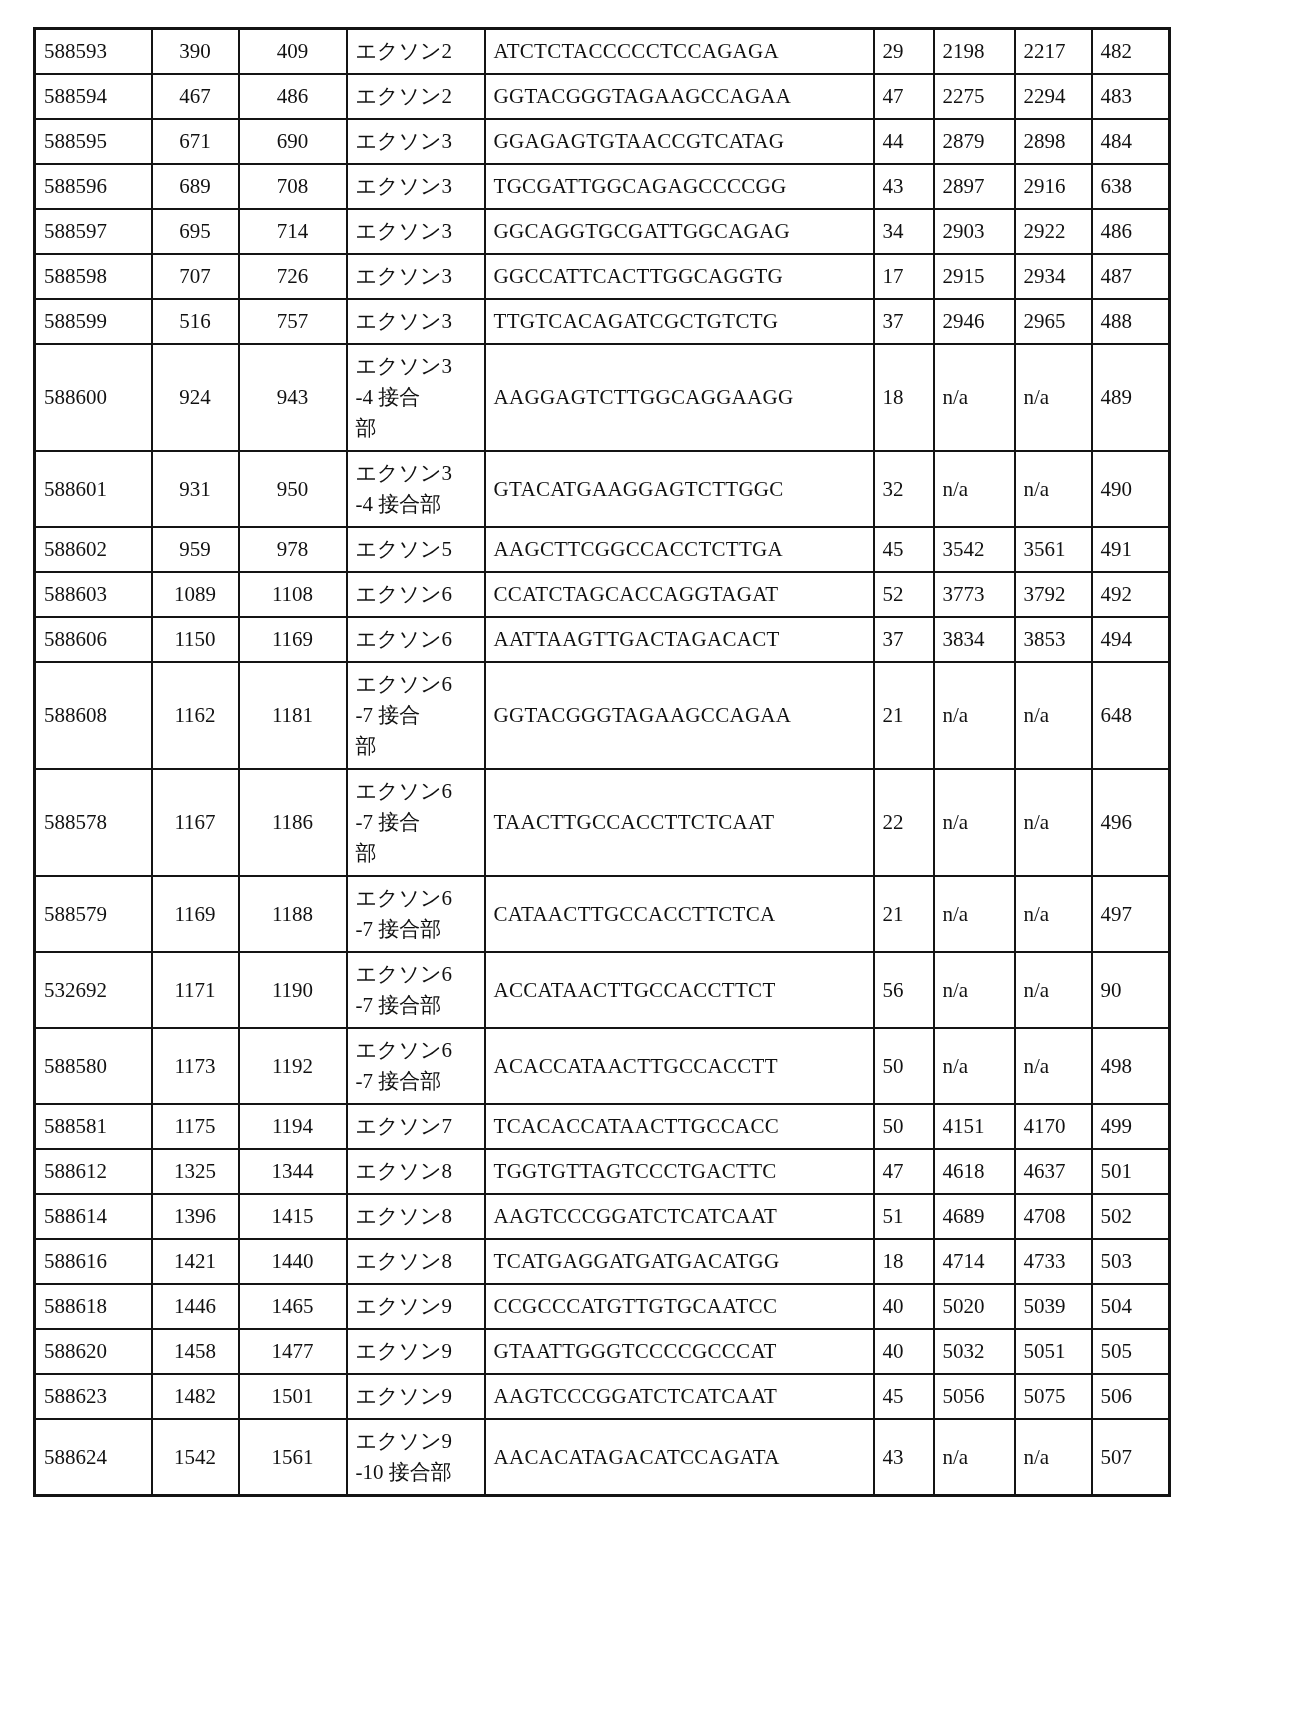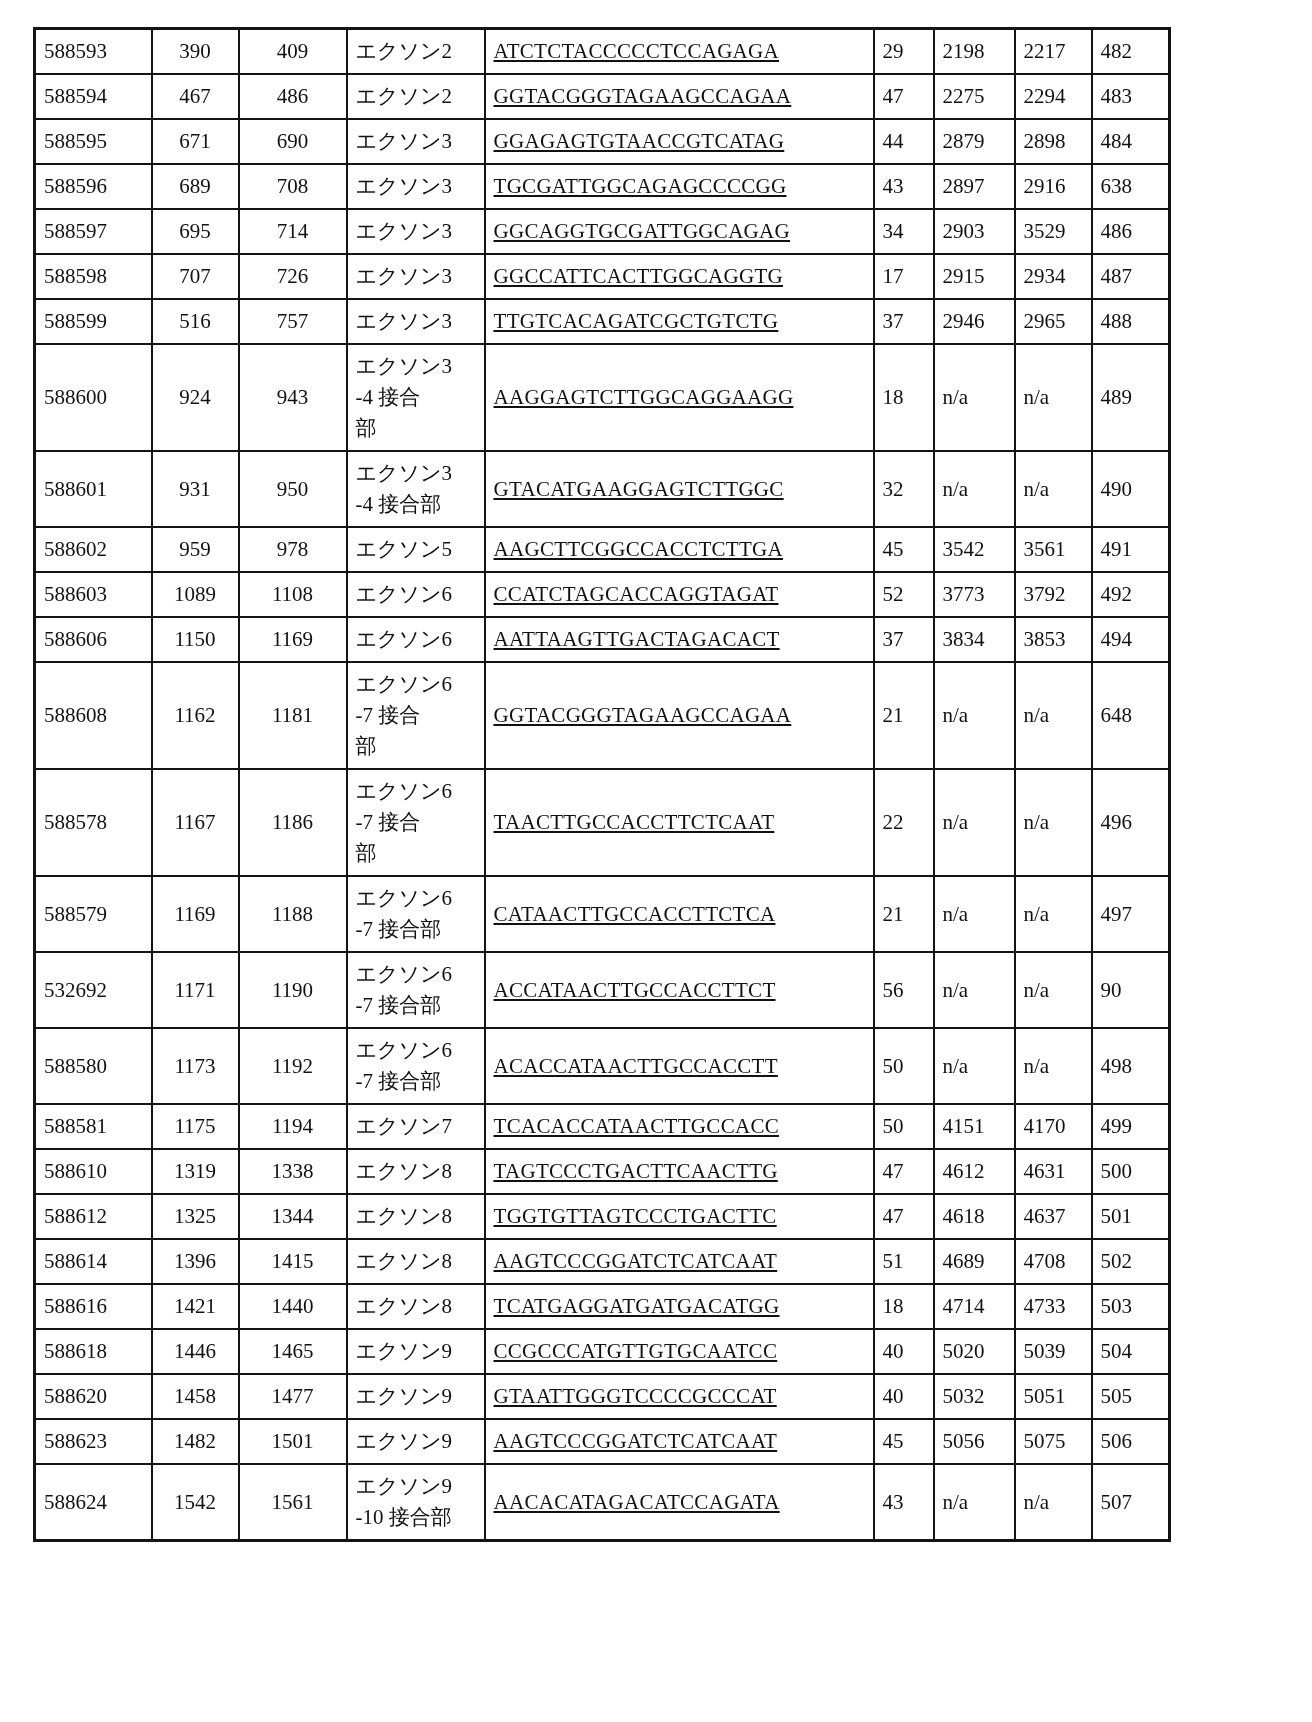--- a/index.html
+++ b/index.html
@@ -36,21 +36,20 @@
     word-wrap: break-word;
   }
   td.col-0 { padding-left: 10px; }
   td.col-1, td.col-2 { padding-left: 10px; text-align: center; }
   td.col-3 {
     white-space: pre-line;      
     padding-left: 9px;
   }
   td.col-4 {
     letter-spacing: 0.3px;
-    text-decoration: underline;
   }
   td.col-5, td.col-6, td.col-7, td.col-8 { padding-left: 9px; }
 </style>
 </head>
 <body>
 
 <div class="table-wrap">
   <table class="patent-table">
     <colgroup>
       <col style="width:117px">
@@ -109,21 +108,21 @@
           <td class="col-8">638</td>
         </tr>
         <tr>
           <td class="col-0">588597</td>
           <td class="col-1">695</td>
           <td class="col-2">714</td>
           <td class="col-3">エクソン3</td>
           <td class="col-4">GGCAGGTGCGATTGGCAGAG</td>
           <td class="col-5">34</td>
           <td class="col-6">2903</td>
-          <td class="col-7">3529</td>
+          <td class="col-7">2922</td>
           <td class="col-8">486</td>
         </tr>
         <tr>
           <td class="col-0">588598</td>
           <td class="col-1">707</td>
           <td class="col-2">726</td>
           <td class="col-3">エクソン3</td>
           <td class="col-4">GGCCATTCACTTGGCAGGTG</td>
           <td class="col-5">17</td>
           <td class="col-6">2915</td>
@@ -266,31 +265,20 @@
           <td class="col-1">1175</td>
           <td class="col-2">1194</td>
           <td class="col-3">エクソン7</td>
           <td class="col-4">TCACACCATAACTTGCCACC</td>
           <td class="col-5">50</td>
           <td class="col-6">4151</td>
           <td class="col-7">4170</td>
           <td class="col-8">499</td>
         </tr>
         <tr>
-          <td class="col-0">588610</td>
-          <td class="col-1">1319</td>
-          <td class="col-2">1338</td>
-          <td class="col-3">エクソン8</td>
-          <td class="col-4">TAGTCCCTGACTTCAACTTG</td>
-          <td class="col-5">47</td>
-          <td class="col-6">4612</td>
-          <td class="col-7">4631</td>
-          <td class="col-8">500</td>
-        </tr>
-        <tr>
           <td class="col-0">588612</td>
           <td class="col-1">1325</td>
           <td class="col-2">1344</td>
           <td class="col-3">エクソン8</td>
           <td class="col-4">TGGTGTTAGTCCCTGACTTC</td>
           <td class="col-5">47</td>
           <td class="col-6">4618</td>
           <td class="col-7">4637</td>
           <td class="col-8">501</td>
         </tr>

